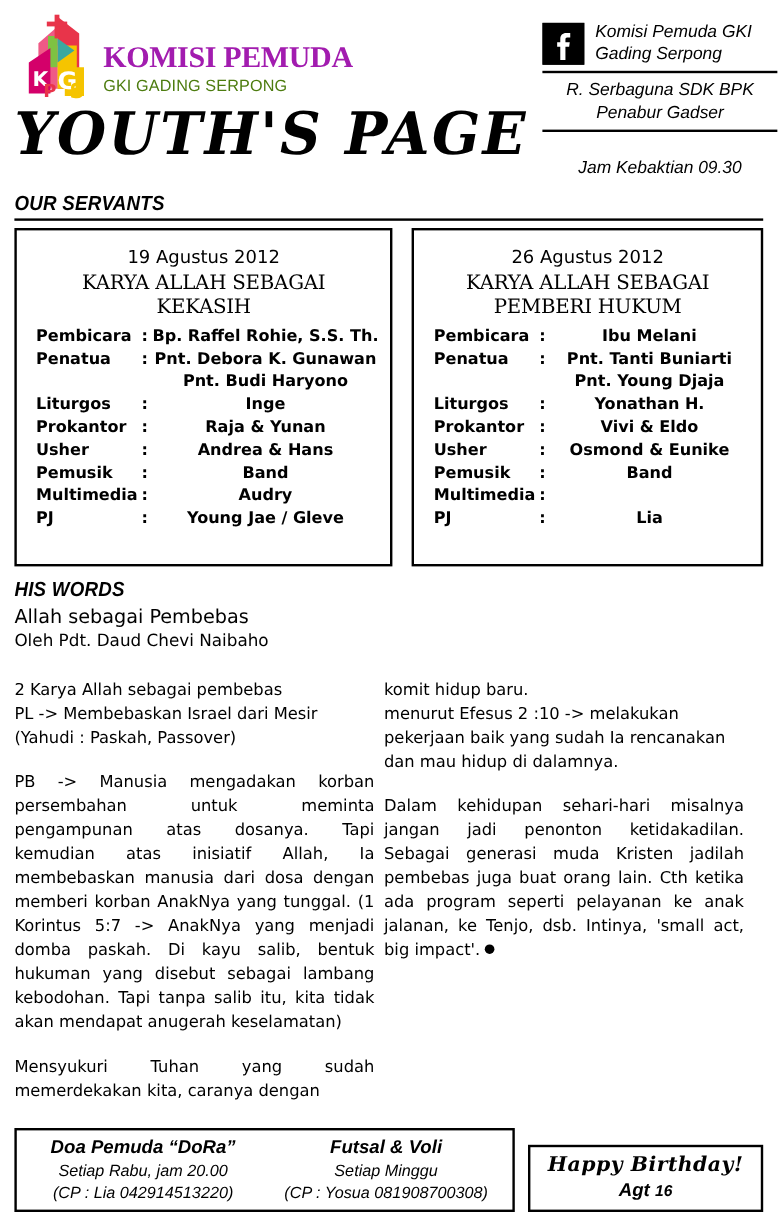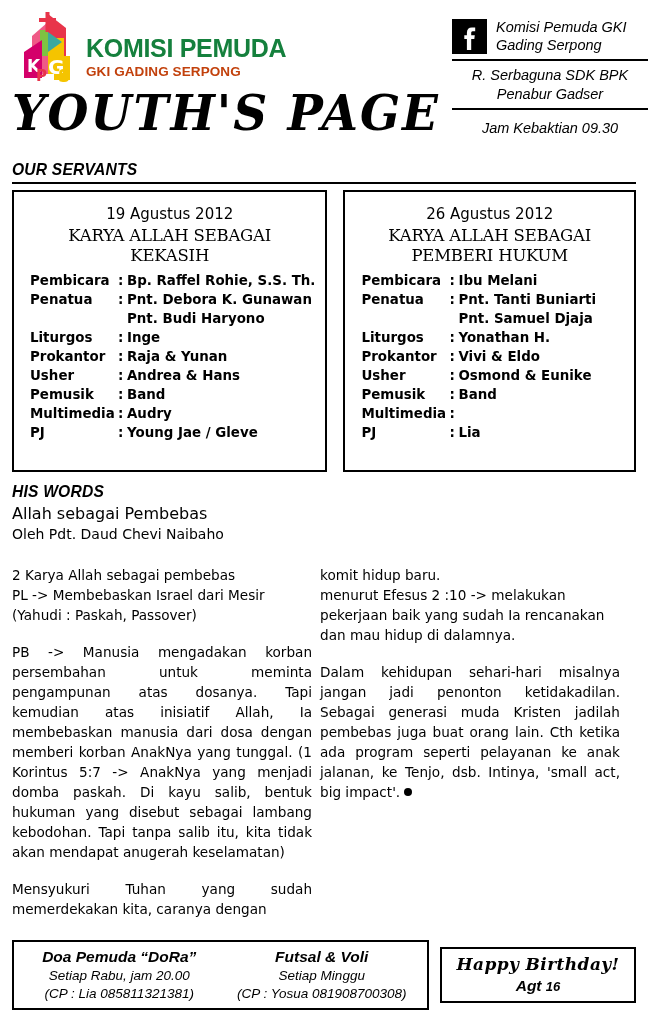--- a/index.html
+++ b/index.html
@@ -34,35 +34,35 @@
     left: 6px; top: 4px;
     width: 62px; height: 72px;
   }
   .logo-mark svg { display: block; }
 
   .brand-block {
     position: absolute;
     left: 74px; top: 28px;
   }
   .brand-main {
-    font-family: Liberation Sans, sans-serif;
+    font-family: Liberation Serif, serif;
     font-size: 25px;
     font-weight: 700;
     letter-spacing: -0.3px;
     line-height: 1.0;
-    color: #15803d;
+    color: #a21caf;
   }
   .brand-sub {
     font-family: "Liberation Sans", sans-serif;
     font-size: 13.5px;
-    font-weight: 700;
+    font-weight: 400;
     letter-spacing: 0.1px;
     line-height: 1.0;
     margin-top: 4px;
-    color: #c2410c;
+    color: #4d7c0f;
   }
 
   .page-title {
     position: absolute;
     left: 0px; top: 80px;
     font-family: "DejaVu Serif", serif;
     font-style: italic;
     font-weight: 700;
     font-size: 47px;
     line-height: 1;
@@ -110,21 +110,21 @@
     font-style: italic;
     font-size: 14.5px;
     line-height: 1.28;
     padding: 5px 0 5px 0;
   }
   .venue-time {
     font-family: "Liberation Sans", sans-serif;
     font-style: italic;
     font-size: 14.5px;
     line-height: 1.2;
-    padding-top: 10px;
+    padding-top: 22px;
   }
 
   
   .section-heading {
     font-family: "Liberation Sans", sans-serif;
     font-weight: 700;
     font-style: italic;
     font-size: 17px;
     letter-spacing: 0.2px;
     transform: scaleX(0.92);
@@ -193,20 +193,21 @@
   .sv-label {
     width: 88px;
     flex: 0 0 88px;
   }
   .sv-colon {
     width: 9px;
     flex: 0 0 9px;
   }
   .sv-value {
     flex: 1 1 auto;
+    text-align: center;
   }
   .sv-row.cont .sv-label,
   .sv-row.cont .sv-colon {
     visibility: hidden;
   }
 
   
   .article-title-block {
     position: absolute;
     left: 12px; top: 504px;
@@ -251,21 +252,21 @@
     vertical-align: 1px;
   }
 
   
   .footer-row {
     position: absolute;
     left: 12px; top: 940px;
     width: 624px;
     display: flex;
     gap: 11px;
-    align-items: center;
+    align-items: flex-end;
   }
   .events-box {
     flex: 1 1 auto;
     border: 2px solid #000;
     box-sizing: border-box;
     display: flex;
     padding: 5px 4px 6px 4px;
   }
   .event-cell {
     flex: 1 1 0;
@@ -454,21 +455,21 @@
             <span class="sv-value">Ibu Melani</span>
           </div>
           <div class="sv-row">
             <span class="sv-label">Penatua</span>
             <span class="sv-colon">:</span>
             <span class="sv-value">Pnt. Tanti Buniarti</span>
           </div>
           <div class="sv-row cont">
             <span class="sv-label">&nbsp;</span>
             <span class="sv-colon">:</span>
-            <span class="sv-value">Pnt. Samuel Djaja</span>
+            <span class="sv-value">Pnt. Young Djaja</span>
           </div>
           <div class="sv-row">
             <span class="sv-label">Liturgos</span>
             <span class="sv-colon">:</span>
             <span class="sv-value">Yonathan H.</span>
           </div>
           <div class="sv-row">
             <span class="sv-label">Prokantor</span>
             <span class="sv-colon">:</span>
             <span class="sv-value">Vivi &amp; Eldo</span>
@@ -515,21 +516,21 @@
         <p class="para plain">komit hidup baru.<br>menurut Efesus 2 :10 -&gt; melakukan pekerjaan baik yang sudah Ia rencanakan dan mau hidup di dalamnya.</p>
         <p class="para justify">Dalam kehidupan sehari-hari misalnya jangan jadi penonton ketidakadilan. Sebagai generasi muda Kristen jadilah pembebas juga buat orang lain. Cth ketika ada program seperti pelayanan ke anak jalanan, ke Tenjo, dsb. Intinya, 'small act, big impact'.<span class="endmark"></span></p>
       </div>
   </div>
 
   <div class="footer-row">
     <div class="events-box" id="events-box">
         <div class="event-cell">
           <div class="ev-title">Doa Pemuda “DoRa”</div>
           <div class="ev-when">Setiap Rabu, jam 20.00</div>
-          <div class="ev-cp">(CP : Lia 085811321381)</div>
+          <div class="ev-cp">(CP : Lia 042914513220)</div>
         </div>
         <div class="event-cell">
           <div class="ev-title">Futsal &amp; Voli</div>
           <div class="ev-when">Setiap Minggu</div>
           <div class="ev-cp">(CP : Yosua 081908700308)</div>
         </div>
       </div>
     <div class="birthday-box">
       <div class="bd-title">Happy Birthday!</div>
       <div class="bd-date">

